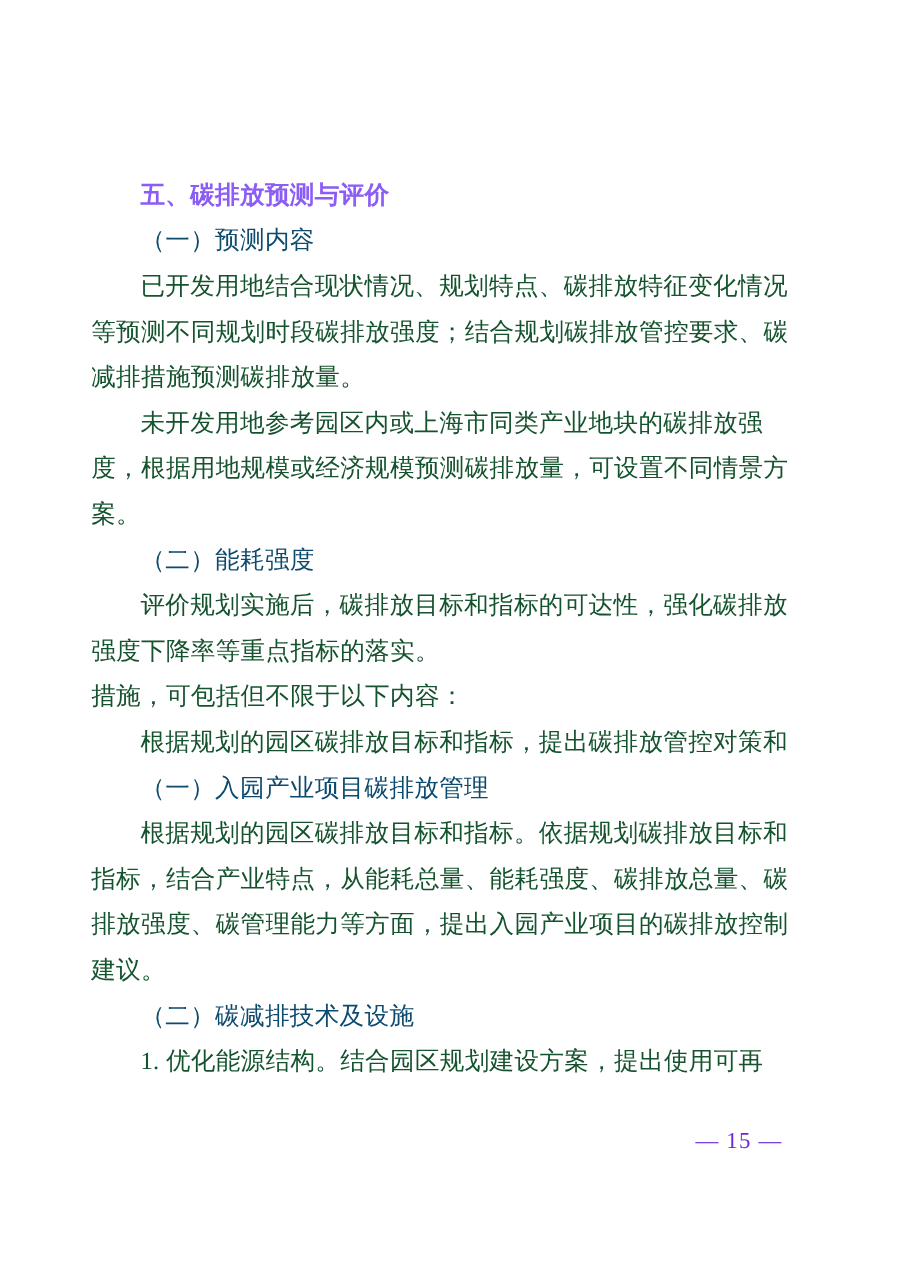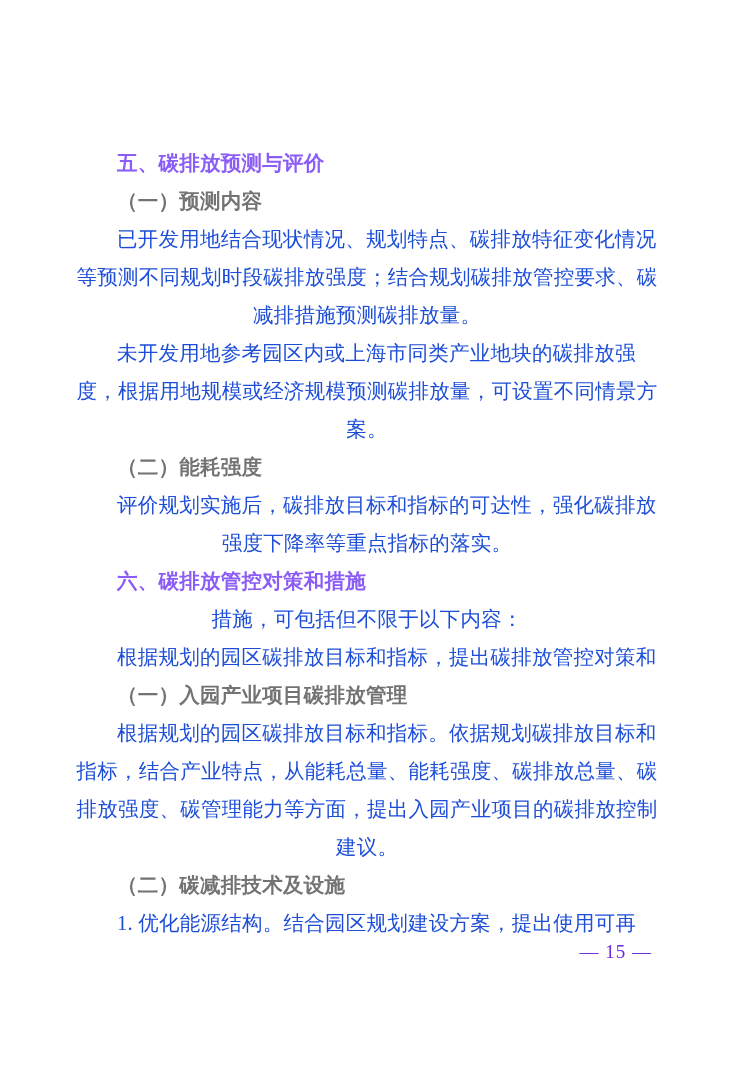--- a/index.html
+++ b/index.html
@@ -18,40 +18,38 @@
     position: absolute;
     left: 76px;
     top: 144px;
     width: 582px;
   }
   .line {
     height: 38px;
     line-height: 38px;
     font-size: 20.5px;
     letter-spacing: 0.25px;
-    color: #1d4ed8;
+    color: #14532d;
     white-space: nowrap;
   }
   .t-heading {
     font-family: "Liberation Sans", "DejaVu Sans", sans-serif;
     font-weight: 700;
     color: #8b5cf6;
     text-indent: 2em;
   }
   .t-subheading {
     text-indent: 2em;
-    color: #737373;
-    font-weight: bold;
+    color: #0c4a6e;
   }
   .t-body-indent {
     text-indent: 2em;
   }
   .t-body {
     text-indent: 0;
-    text-align: center;
   }
   .page-number {
     position: absolute;
     top: 941px;
     right: 104px;
     font-size: 19px;
     line-height: 22px;
     color: #6d28d9;
     letter-spacing: 1px;
     font-family: "Liberation Serif", "DejaVu Serif", serif;
@@ -65,21 +63,20 @@
     <div class="line t-subheading">（一）预测内容</div>
     <div class="line t-body-indent">已开发用地结合现状情况、规划特点、碳排放特征变化情况</div>
     <div class="line t-body">等预测不同规划时段碳排放强度；结合规划碳排放管控要求、碳</div>
     <div class="line t-body">减排措施预测碳排放量。</div>
     <div class="line t-body-indent">未开发用地参考园区内或上海市同类产业地块的碳排放强</div>
     <div class="line t-body">度，根据用地规模或经济规模预测碳排放量，可设置不同情景方</div>
     <div class="line t-body">案。</div>
     <div class="line t-subheading">（二）能耗强度</div>
     <div class="line t-body-indent">评价规划实施后，碳排放目标和指标的可达性，强化碳排放</div>
     <div class="line t-body">强度下降率等重点指标的落实。</div>
-    <div class="line t-heading">六、碳排放管控对策和措施</div>
     <div class="line t-body">措施，可包括但不限于以下内容：</div>
     <div class="line t-body-indent">根据规划的园区碳排放目标和指标，提出碳排放管控对策和</div>
     <div class="line t-subheading">（一）入园产业项目碳排放管理</div>
     <div class="line t-body-indent">根据规划的园区碳排放目标和指标。依据规划碳排放目标和</div>
     <div class="line t-body">指标，结合产业特点，从能耗总量、能耗强度、碳排放总量、碳</div>
     <div class="line t-body">排放强度、碳管理能力等方面，提出入园产业项目的碳排放控制</div>
     <div class="line t-body">建议。</div>
     <div class="line t-subheading">（二）碳减排技术及设施</div>
     <div class="line t-body-indent">1. 优化能源结构。结合园区规划建设方案，提出使用可再</div>
   </div>

